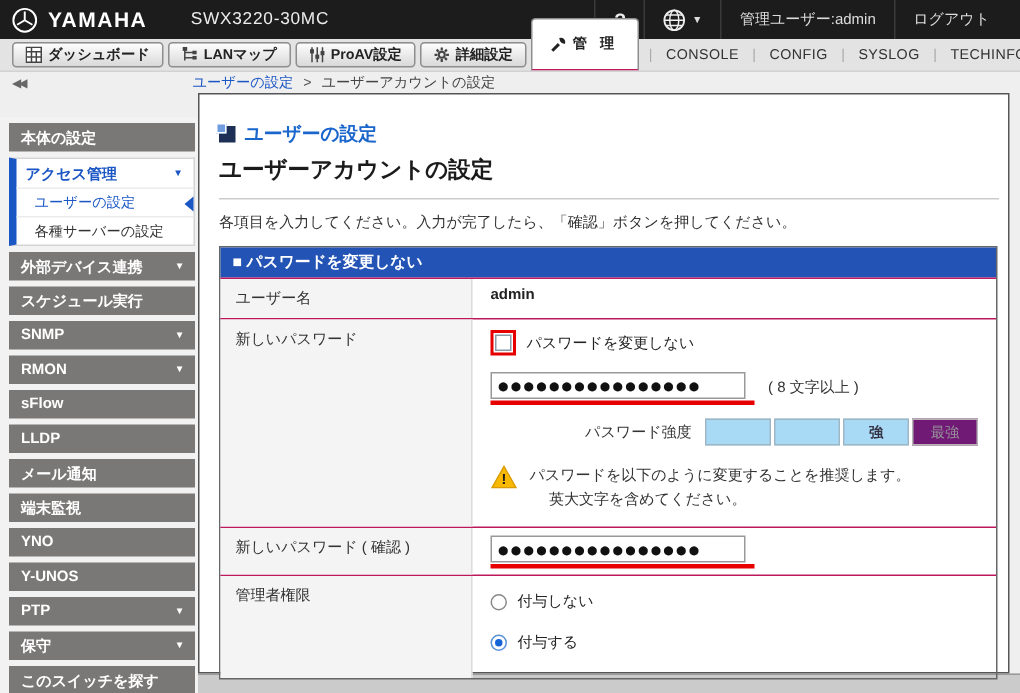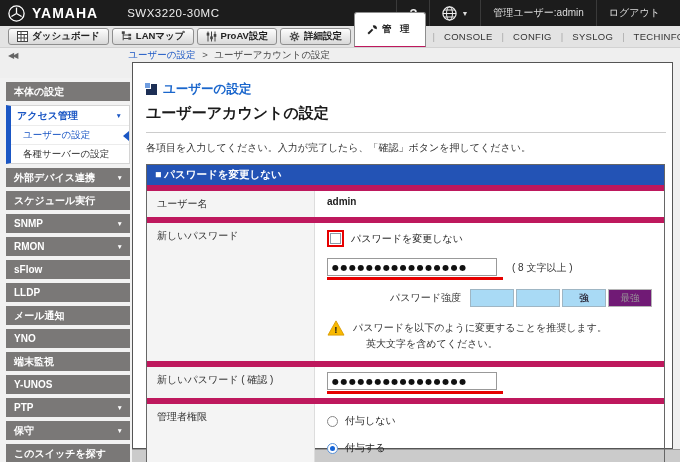--- a/index.html
+++ b/index.html
@@ -72,21 +72,21 @@
   .sec-icon { width:11px; height:11px; position:relative; background:#1d2f55; display:inline-block; }
   .sec-icon::after { content:""; position:absolute; left:-2px; top:-2px; width:5px; height:5px;
               background:#6f9de0; border:1px solid #fff; }
   .page-title { font-size:15px; font-weight:bold; color:#1b1b1b; padding-bottom:9px;
               border-bottom:1px solid #ccc; margin-bottom:8px; }
   .instruction { font-size:10px; color:#333; margin:8px 0 9px; }
 
   .formtable { width:519px; border:1px solid #666; }
   .thead { height:20px; background:#2353b5; color:#fff; font-size:10.5px; font-weight:bold;
            display:flex; align-items:center; padding:0 8px; }
-  .trow { display:flex; border-top:6px solid #be185d; }
+  .trow { display:flex; border-top:1px solid #be185d; }
   .tlabel { width:168px; background:#f4f4f4; border-right:1px solid #ddd; padding:6px 10px;
             font-size:10px; color:#333; }
   .tvalue { flex:1; padding:5px 12px 4px; font-size:10px; color:#222; }
   .uname-val { font-weight:bold; font-size:10px; }
 
   .cb-line { display:flex; align-items:center; gap:7px; margin:2px 0 11px; }
   .red-box { display:inline-flex; border:2px solid #e60000; padding:1px; }
   .checkbox { width:11px; height:11px; border:1px solid #8a9aa8; background:#fff; display:block; }
 
   .pw-line { display:flex; align-items:flex-start; gap:9px; margin-bottom:9px; }
@@ -271,24 +271,24 @@
       <div class="side-item">
         <span>sFlow</span>
       </div>
       <div class="side-item">
         <span>LLDP</span>
       </div>
       <div class="side-item">
         <span>メール通知</span>
       </div>
       <div class="side-item">
+        <span>端末監視</span>
+      </div>
+      <div class="side-item">
         <span>YNO</span>
-      </div>
-      <div class="side-item">
-        <span>端末監視</span>
       </div>
       <div class="side-item">
         <span>Y-UNOS</span>
       </div>
       <div class="side-item">
         <span>PTP</span>
         <span class="arr">▼</span>
       </div>
       <div class="side-item">
         <span>保守</span>

